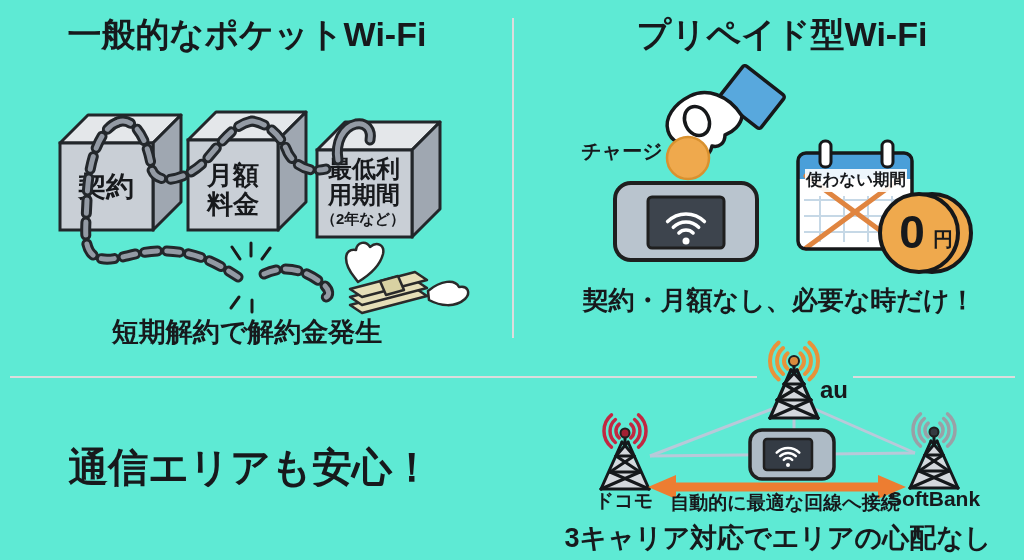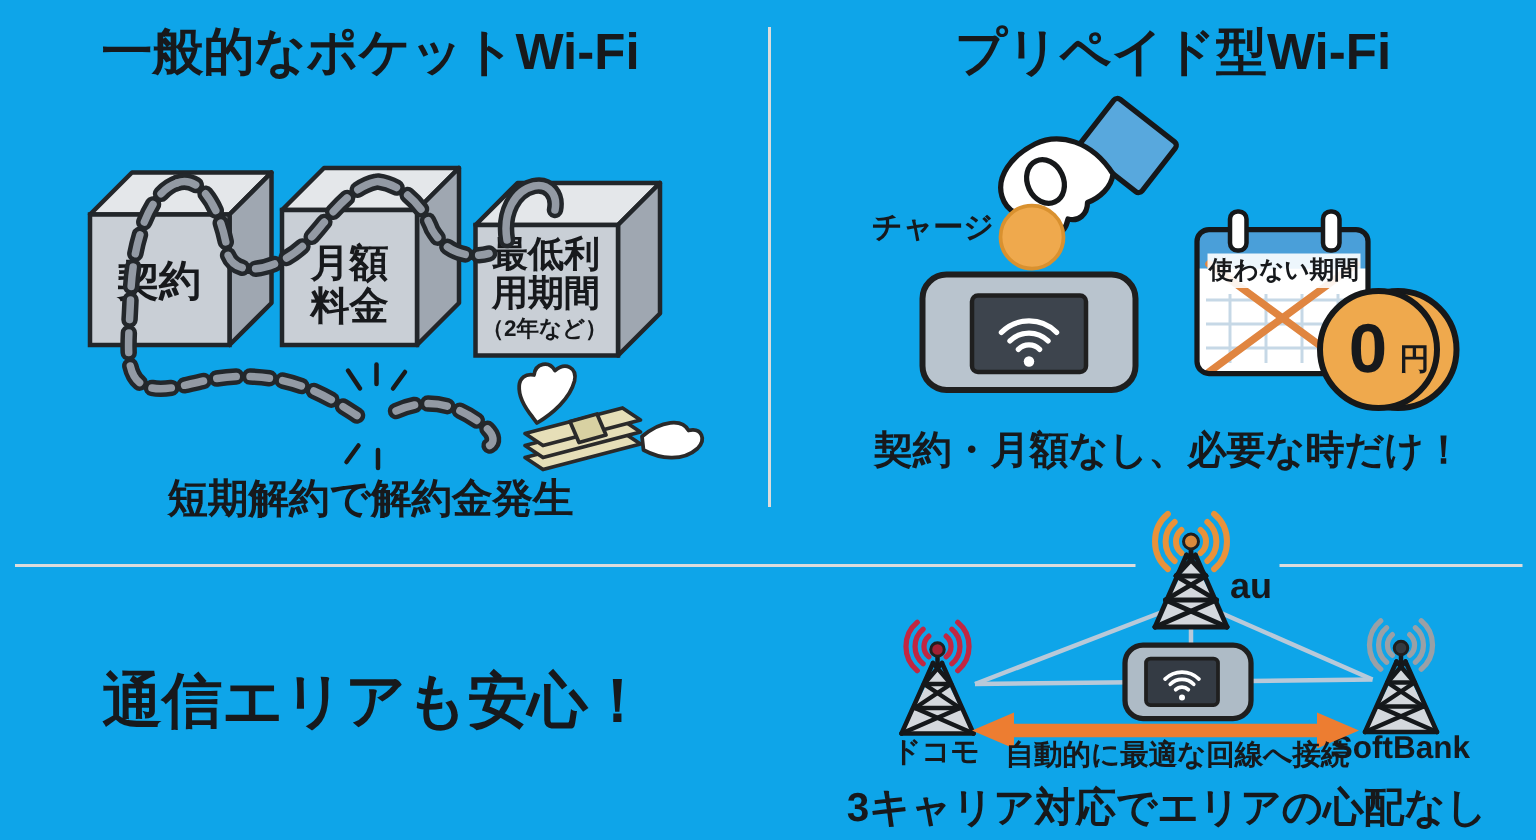--- a/index.html
+++ b/index.html
@@ -1,16 +1,16 @@
 <!DOCTYPE html>
 <html><head>
 <meta charset="utf-8">
 <style>
   html,body{margin:0;padding:0;background:#ffffff;}
-  .canvas{position:relative;width:1024px;height:560px;background:#0ea5e9;overflow:hidden;
+  .canvas{position:relative;width:1024px;height:560px;background:#5eead4;overflow:hidden;
           font-family:"Liberation Sans","DejaVu Sans",sans-serif;}
   svg text{font-family:"Liberation Sans","DejaVu Sans",sans-serif;font-weight:700;fill:#17191c;}
 </style>
 </head>
 <body>
 
 <div class="canvas">
 <svg width="1024" height="560" viewBox="0 0 1024 560">
 
   <line x1="513" y1="18" x2="513" y2="338" stroke="#dcdcdc" stroke-width="2"></line>

